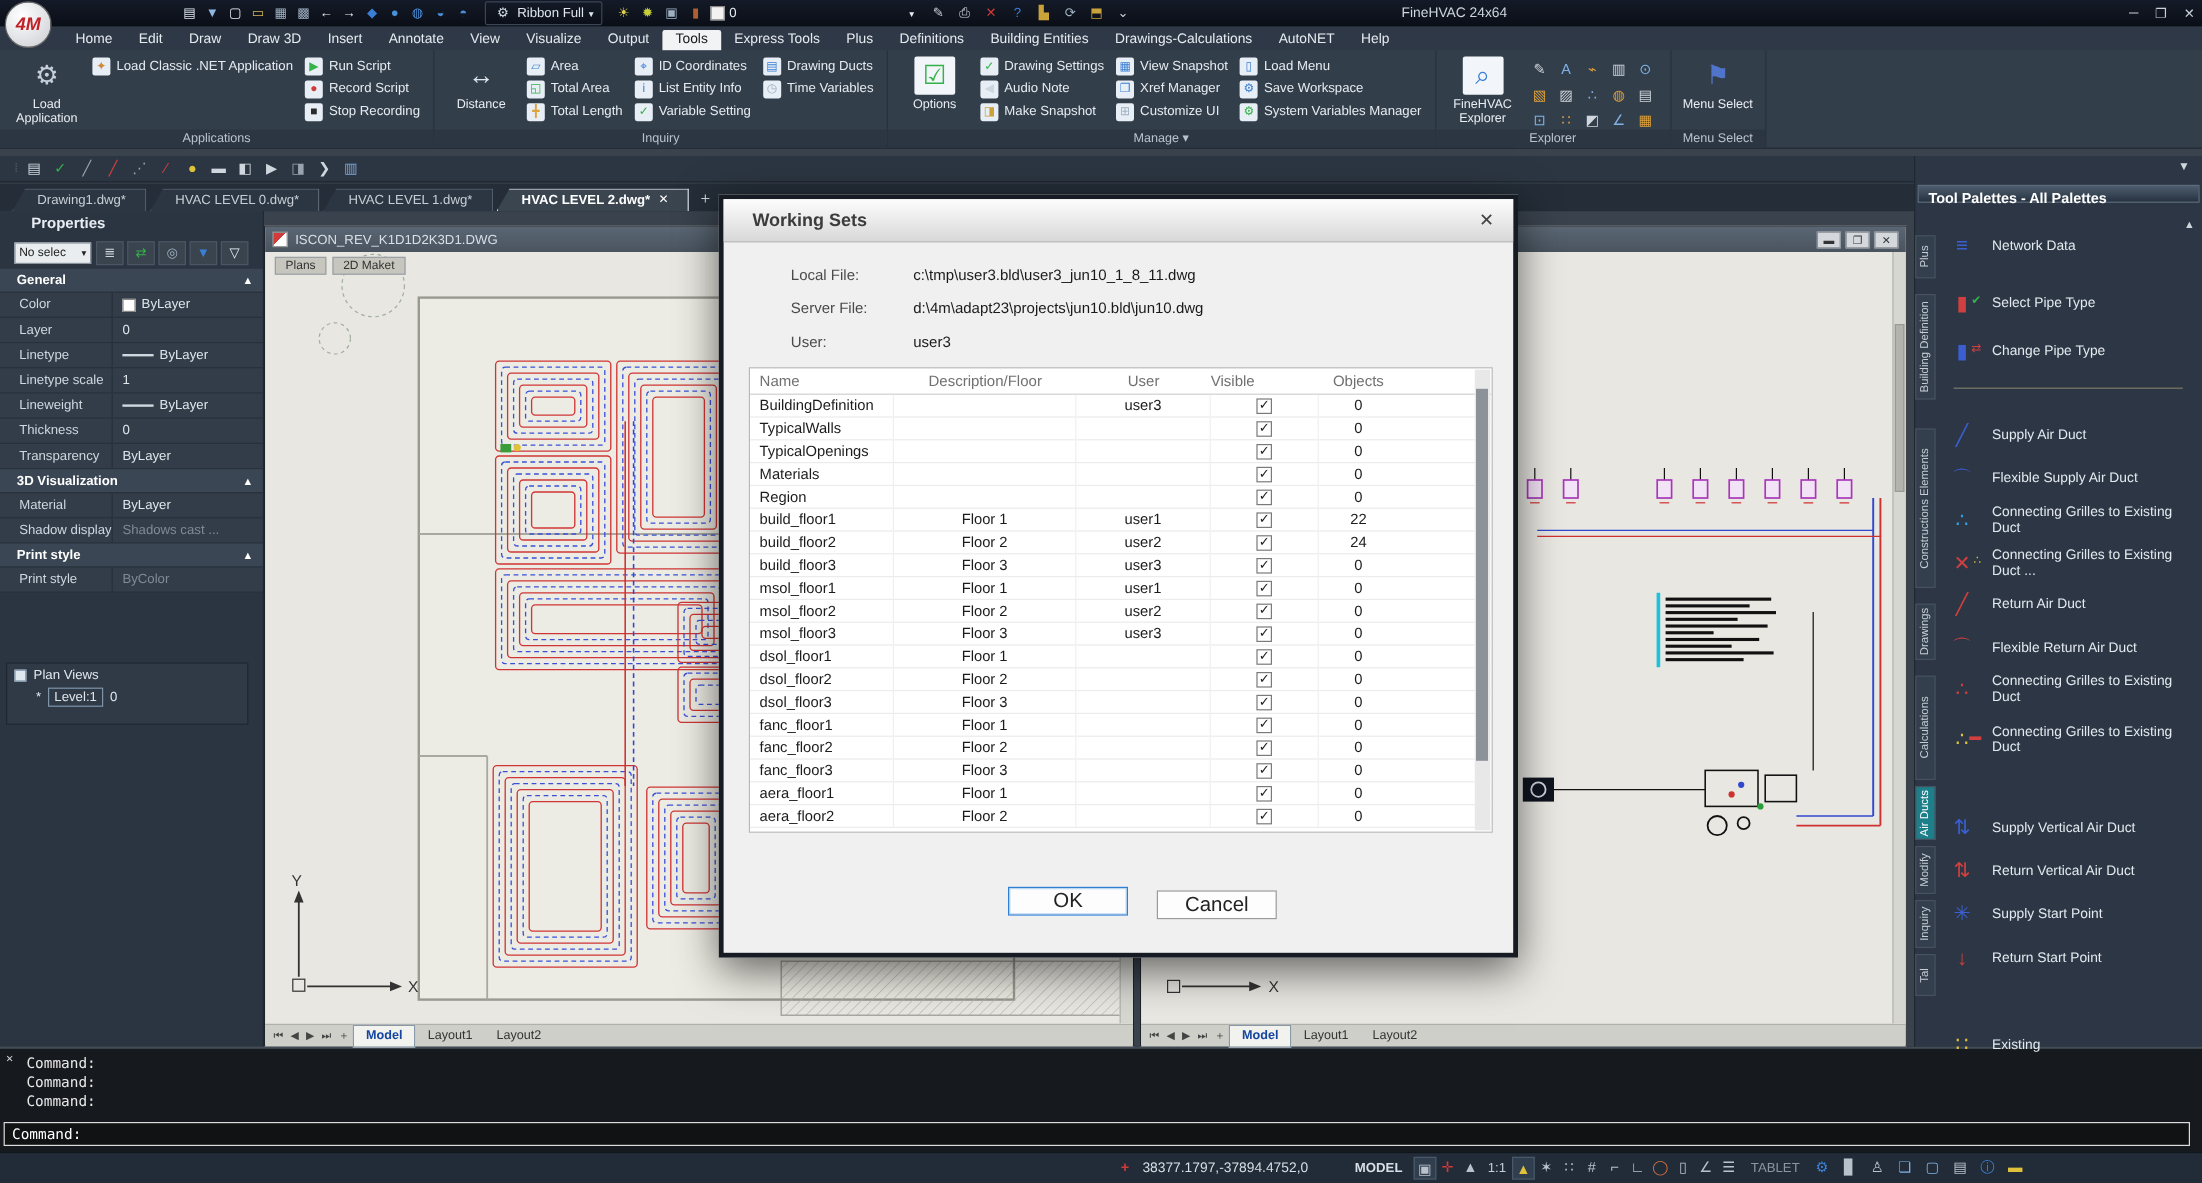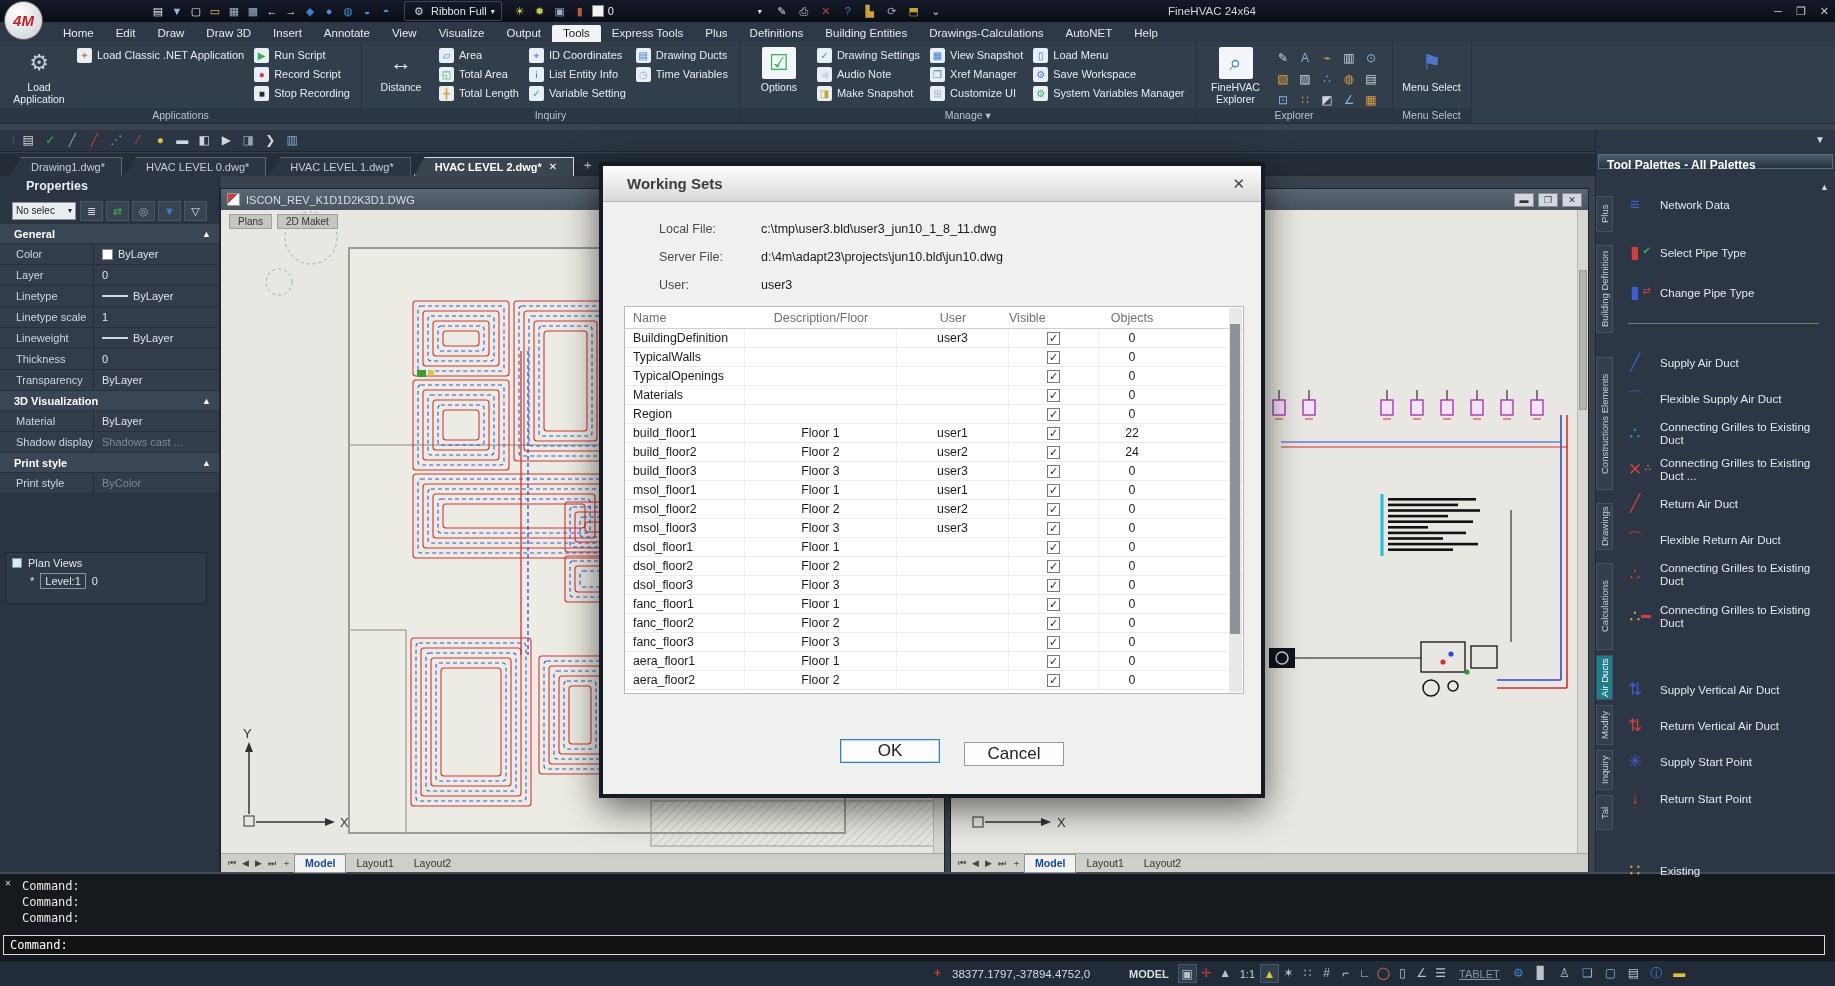--- a/index.html
+++ b/index.html
@@ -109,21 +109,21 @@
 #cmdwin{position:absolute;left:0;top:872px;width:1835px;height:88px;background:#16191d;border-top:2px solid #3c4document;border-top:2px solid #3c4document;border-top:2px solid #434c56;font-family:"DejaVu Sans Mono",monospace;}
 #cmd-close{position:absolute;left:5px;top:3px;color:#cfd6dd;font-size:10px;}
 .cmdline{margin-left:22px;font-size:12px;color:#e8e8e8;line-height:16px;}
 #cmd-input{position:absolute;left:3px;right:10px;bottom:5px;height:20px;border:1px solid #dcdcdc;background:#101214;color:#fff;font-size:12px;line-height:18px;padding-left:6px;font-family:"DejaVu Sans Mono",monospace;}
 
 #statusbar{position:absolute;left:0;top:960px;width:1835px;height:26px;background:#222c38;border-top:1px solid #10161e;display:flex;align-items:center;font-size:11px;color:#c6cdd4;padding-left:928px;gap:5px;}
 .sic{width:19px;height:19px;font-size:12px;line-height:19px;text-align:center;flex:none;}
 .sic.on{background:#313e4d;border:1px solid #49596b;}
 #sb-coords{color:#d8dee5;font-size:11.5px;width:172px;}
 #sb-model{font-weight:bold;color:#d8dee5;margin-right:4px;}
-#sb-tablet{color:#8a95a1;margin:16px 4px;text-decoration:underline;}
+#sb-tablet{color:#8a95a1;margin:16px 4px;}
 .stext{flex:none;}
 </style>
 </head>
 <body>
 
 <div id="app">
 
   <div id="titlebar">
     <div id="qa-left">
         <span class="qicon" style="color: rgb(223, 230, 238);">▤</span>

